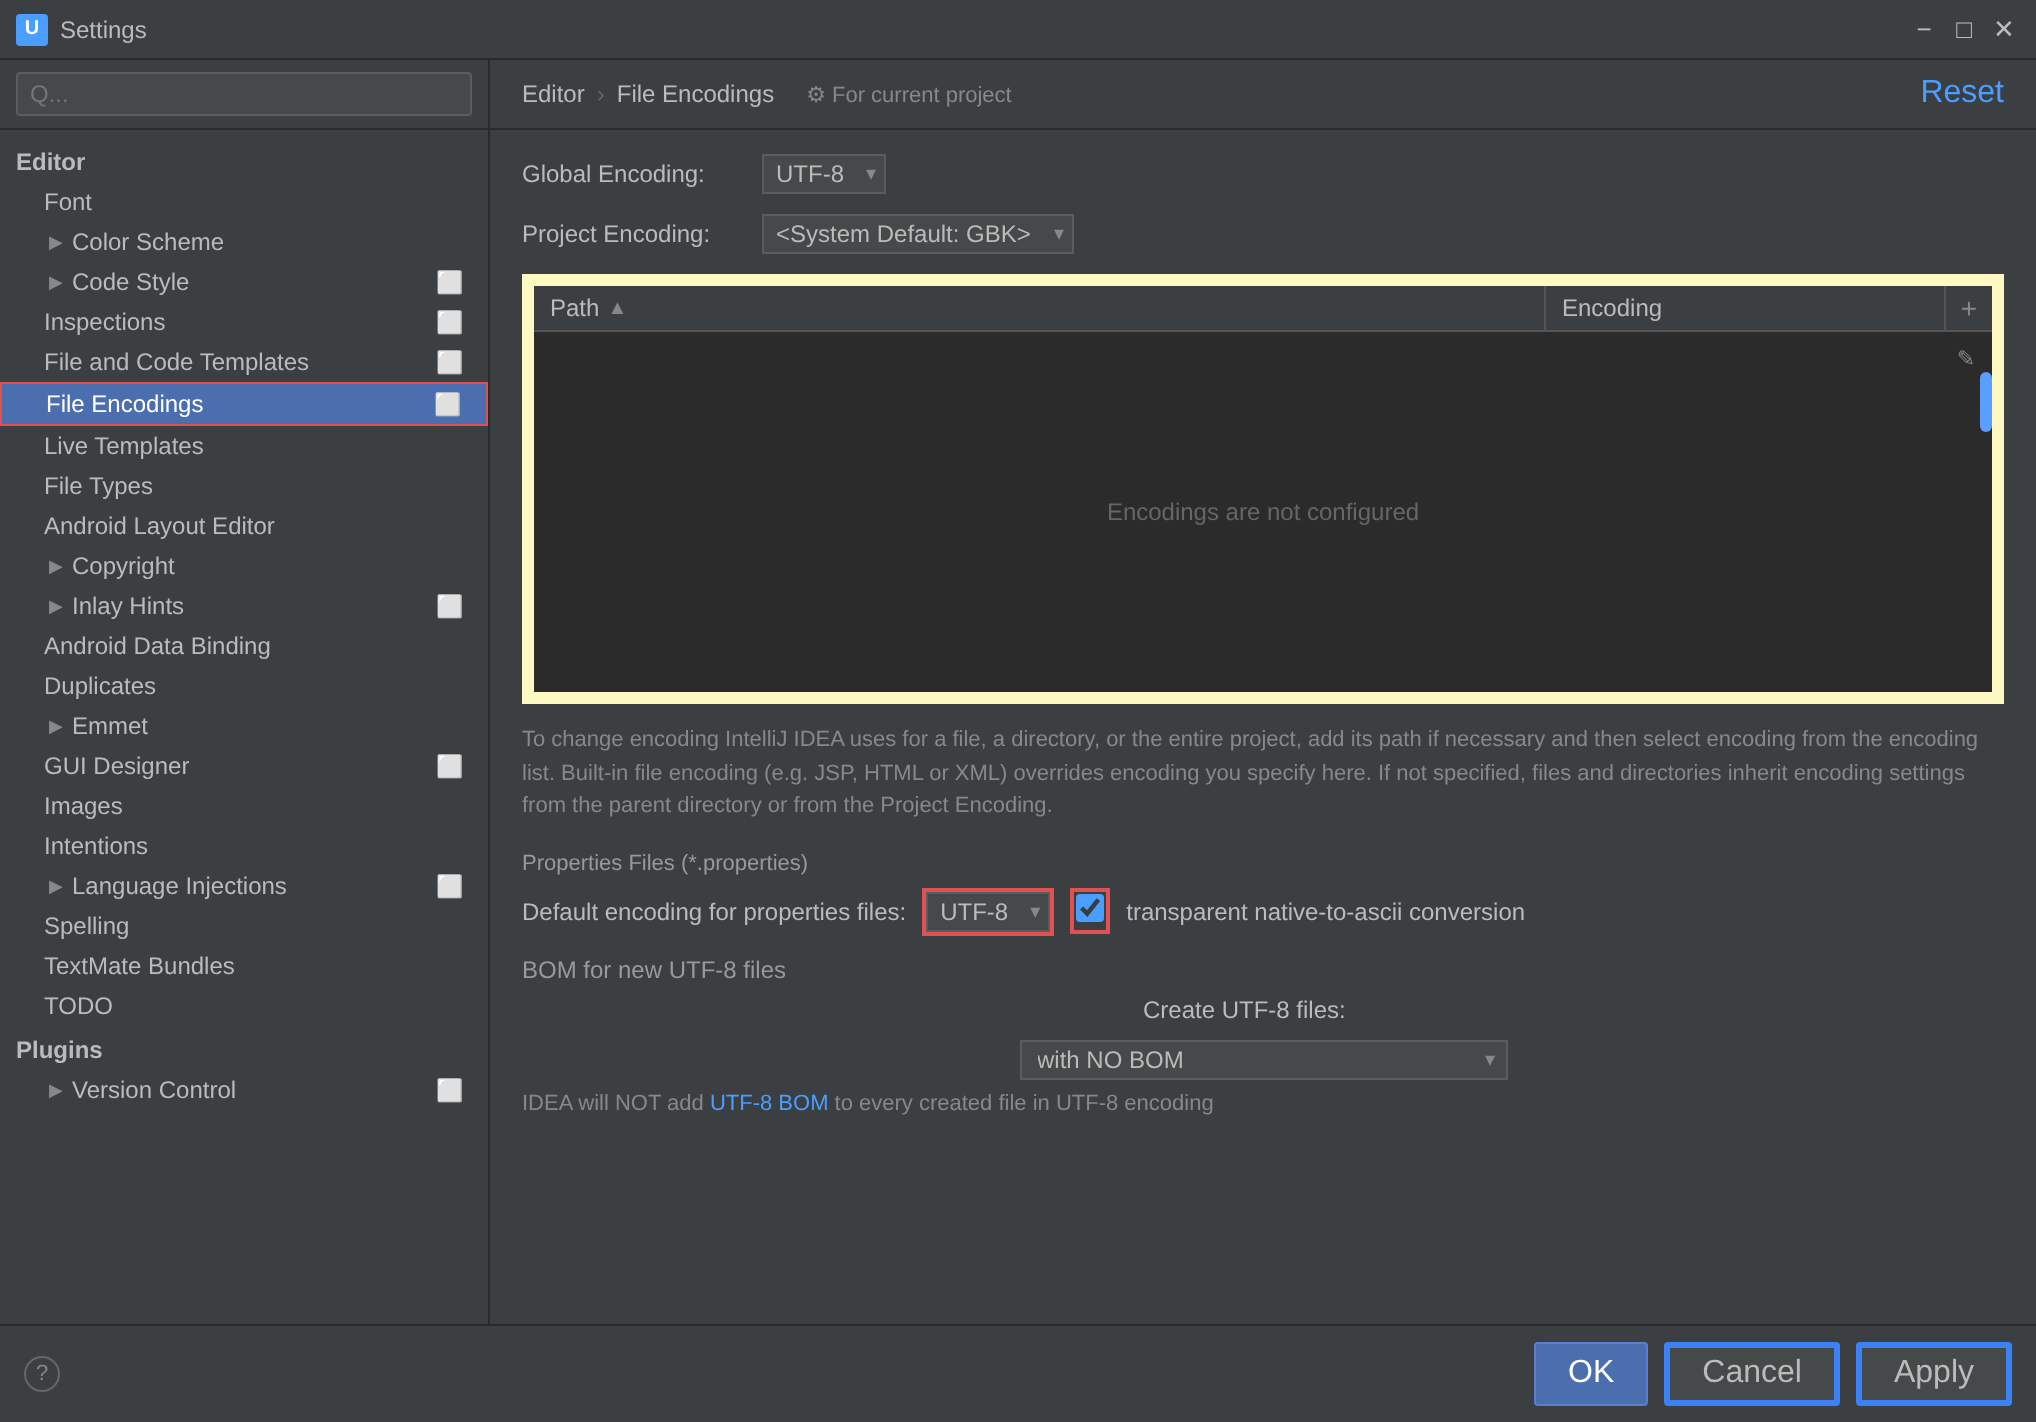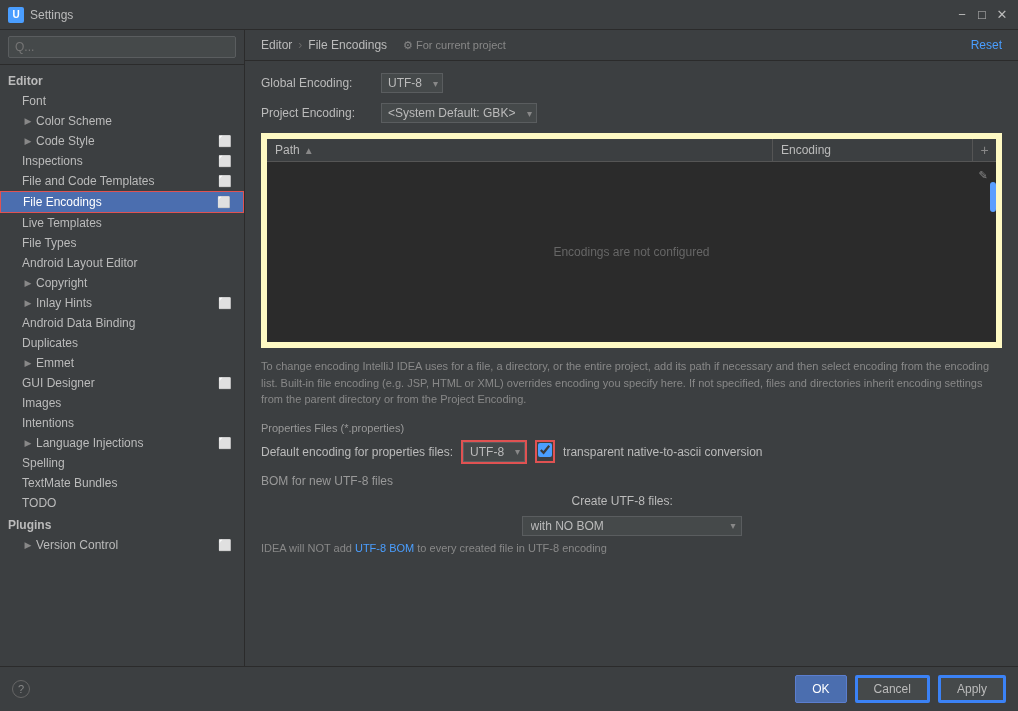--- a/index.html
+++ b/index.html
@@ -135,21 +135,21 @@
     .breadcrumb-sep { color: #666; }
     .breadcrumb-current { color: #bbbbbb; font-weight: 500; }
     .for-current-project {
       margin-left: 16px;
       color: #888; font-size: 11px;
     }
     .reset-btn {
       margin-left: auto;
       color: #4a9eff;
       cursor: pointer;
-      font-size: 12px;
+      font-size: 16px;
     }
     .content-body {
       flex: 1;
       padding: 12px 16px;
       overflow-y: auto;
       display: flex;
       flex-direction: column;
       gap: 10px;
     }
     .content-body::-webkit-scrollbar { width: 6px; }
@@ -324,21 +324,21 @@
     .bom-dropdown-wrapper select {
       background: #45494a;
       border: 1px solid #5a5d5f;
       color: #bbbbbb;
       padding: 2px 24px 2px 8px;
       font-size: 12px;
       outline: none;
       cursor: pointer;
       appearance: none;
       -webkit-appearance: none;
-      width: 220px;
+      width: 244px;
     }
     .bom-note {
       color: #888;
       font-size: 11px;
     }
     .bom-note .link {
       color: #4a9eff;
     }
     
     .bottom-bar {
@@ -358,21 +358,21 @@
       border-radius: 50%;
       border: 1px solid #666;
       display: flex; align-items: center; justify-content: center;
       color: #888; font-size: 11px; cursor: pointer;
     }
     .bottom-right {
       display: flex; gap: 8px;
     }
     .btn {
       padding: 4px 16px;
-      font-size: 12px;
+      font-size: 16px;
       cursor: pointer;
       border-radius: 2px;
       outline: none;
     }
     .btn-primary {
       background: #4b6eaf;
       border: 1px solid #5b7ecf;
       color: white;
     }
     .btn-secondary {

